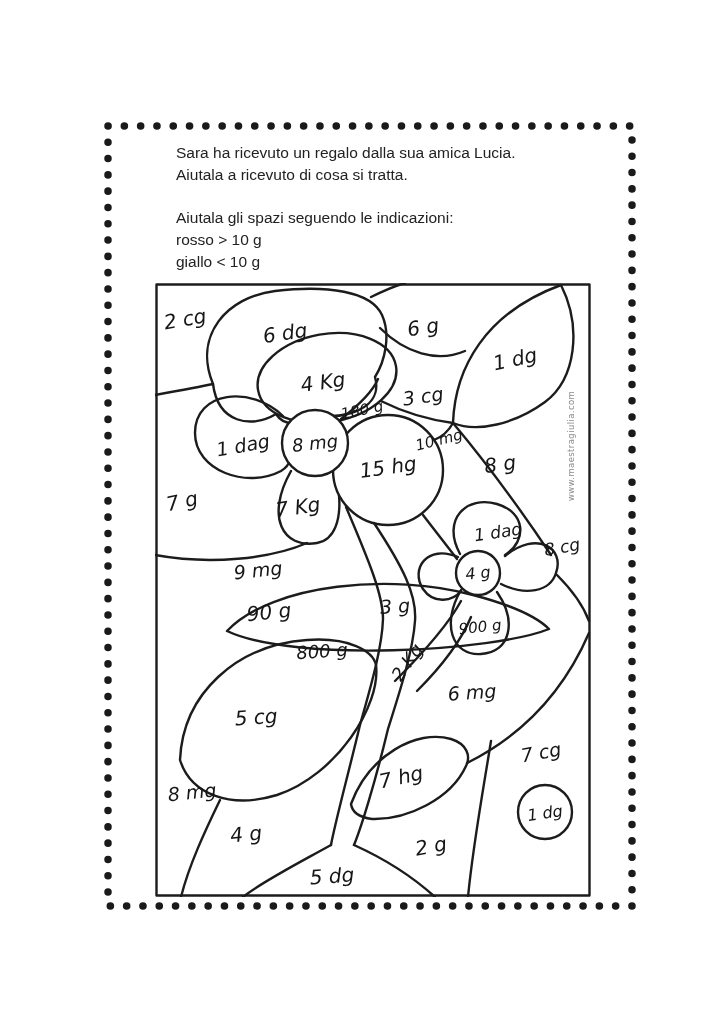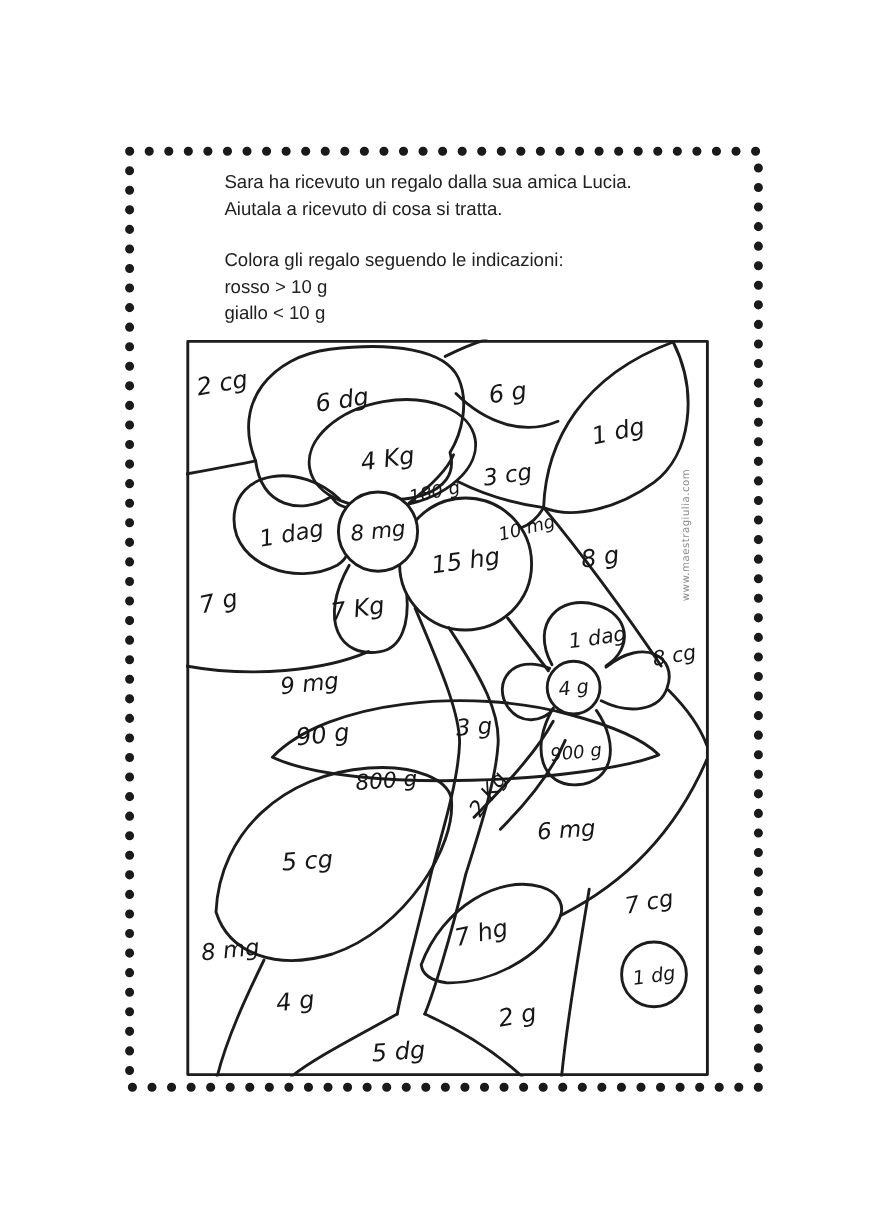--- a/index.html
+++ b/index.html
@@ -1,20 +1,20 @@
 <!DOCTYPE html>
 <html><head>
 <meta charset="utf-8">
 <style>
   html,body{margin:0;padding:0;}
   body{
     width:724px;height:1024px;position:relative;background:#ffffff;
     font-family:"Liberation Sans",sans-serif;overflow:hidden;
   }
-  .intro{position:absolute;left:176px;top:142px;font-size:15.5px;line-height:22px;color:#222;margin-left:11px;}
+  .intro{position:absolute;left:176px;top:142px;font-size:15.5px;line-height:22px;color:#222;}
   .intro p{margin:0;}
   .intro .rules{margin-top:21px;}
   svg.dots{position:absolute;left:100px;top:118px;}
   svg.drawing{position:absolute;left:155px;top:283px;}
   .ink{stroke:#1c1c1c;stroke-width:2.4;fill:none;stroke-linecap:round;stroke-linejoin:round;}
   .fillw{fill:#ffffff;}
   .rlabel{font-family:"DejaVu Sans",sans-serif;font-style:italic;fill:#161616;text-anchor:middle;}
   .wm{font-family:"DejaVu Sans",sans-serif;font-size:8.5px;fill:#8a8a8a;letter-spacing:.4px;}
 </style>
 </head>
@@ -23,21 +23,21 @@
 <svg class="dots" width="540" height="796" viewBox="0 0 540 796">
   <rect x="8" y="8" width="524" height="780" fill="none" stroke-width="7.5" stroke-dasharray="0.1 16.2" stroke-linecap="round" stroke="#1a1a1a"></rect>
 </svg>
 
 <div class="intro">
   <p>
     <span>Sara ha ricevuto un regalo dalla sua amica Lucia.</span><br>
     <span>Aiutala a ricevuto di cosa si tratta.</span>
   </p>
   <p class="rules">
-    <span>Colora gli regalo seguendo le indicazioni:</span><br>
+    <span>Aiutala gli spazi seguendo le indicazioni:</span><br>
     <span>rosso &gt; 10 g</span><br>
     <span>giallo &lt; 10 g</span>
   </p>
 </div>
 
 <svg class="drawing" width="436" height="614" viewBox="0 0 436 614">
   <rect class="ink" x="1.5" y="1.5" width="433" height="611"></rect>
 
   <path class="ink" d="M0,112 C22,108 44,104 58,101"></path>
   <path class="ink" d="M58,101 C38,52 72,14 120,8 C172,2 216,8 227,32 C236,52 230,78 220,94 C225,112 215,124 196,130 C176,136 165,132 158,128 C150,142 130,145 121,131 C96,146 63,140 58,101 Z"></path>

